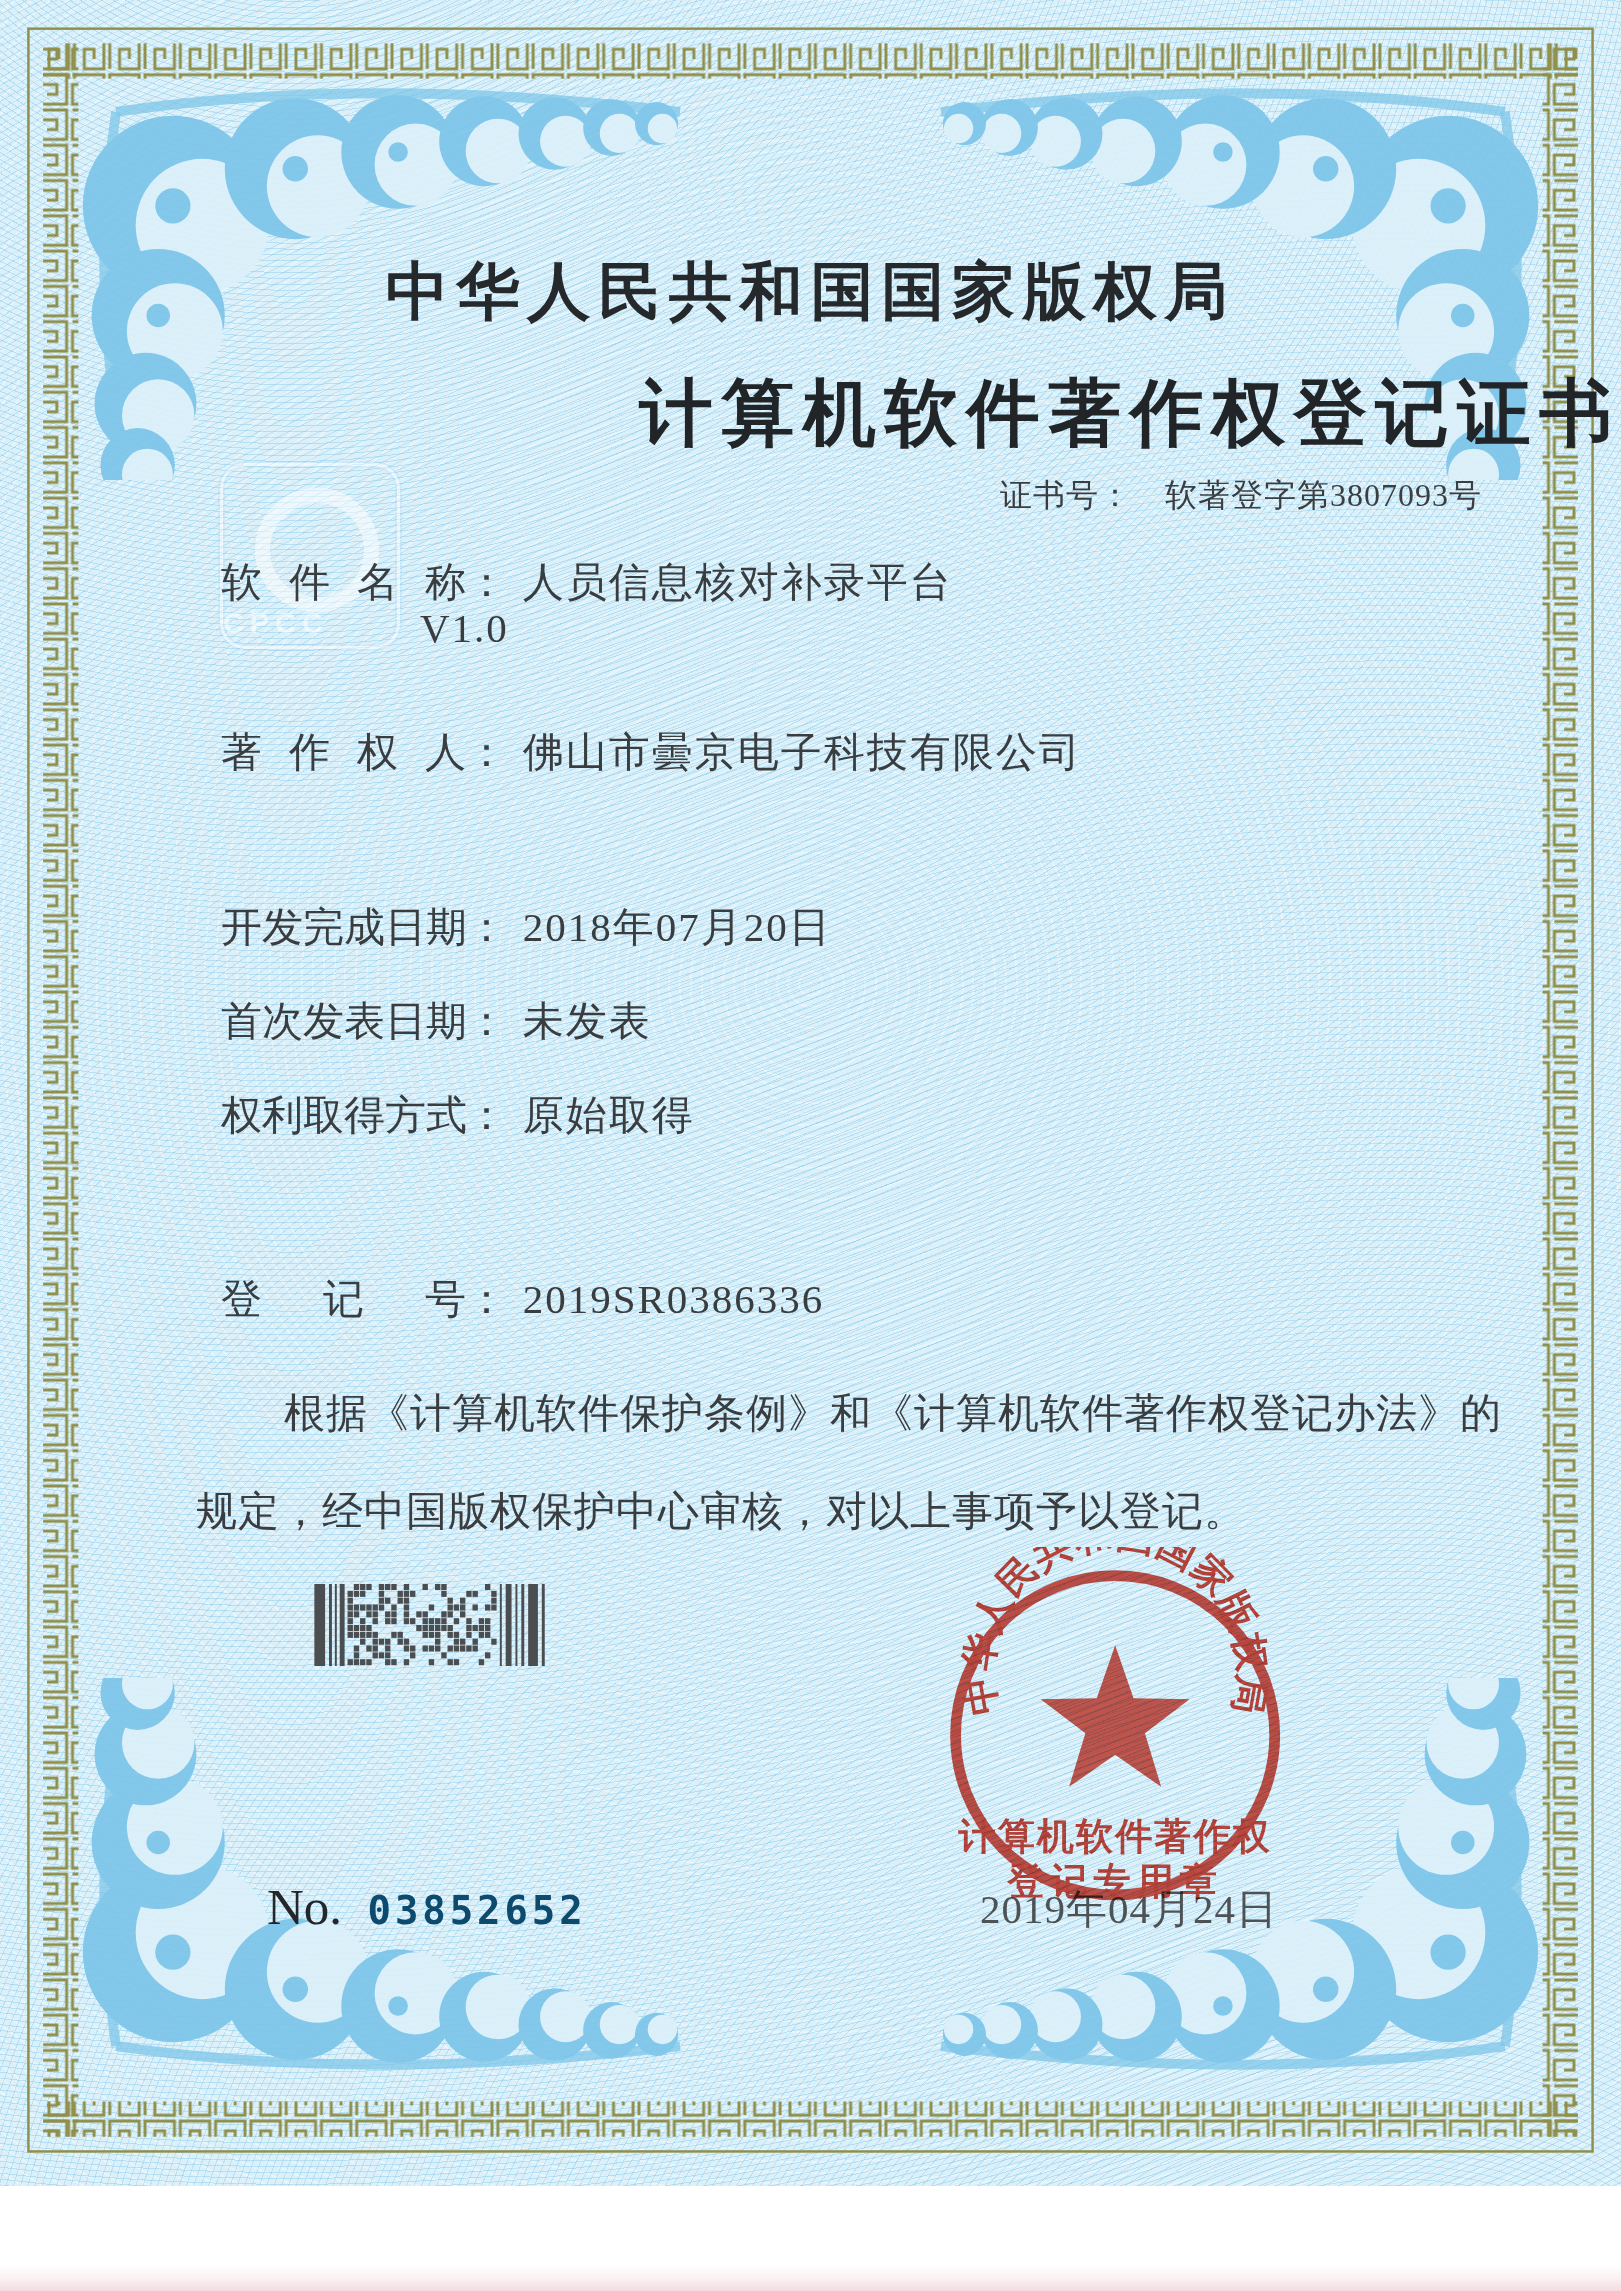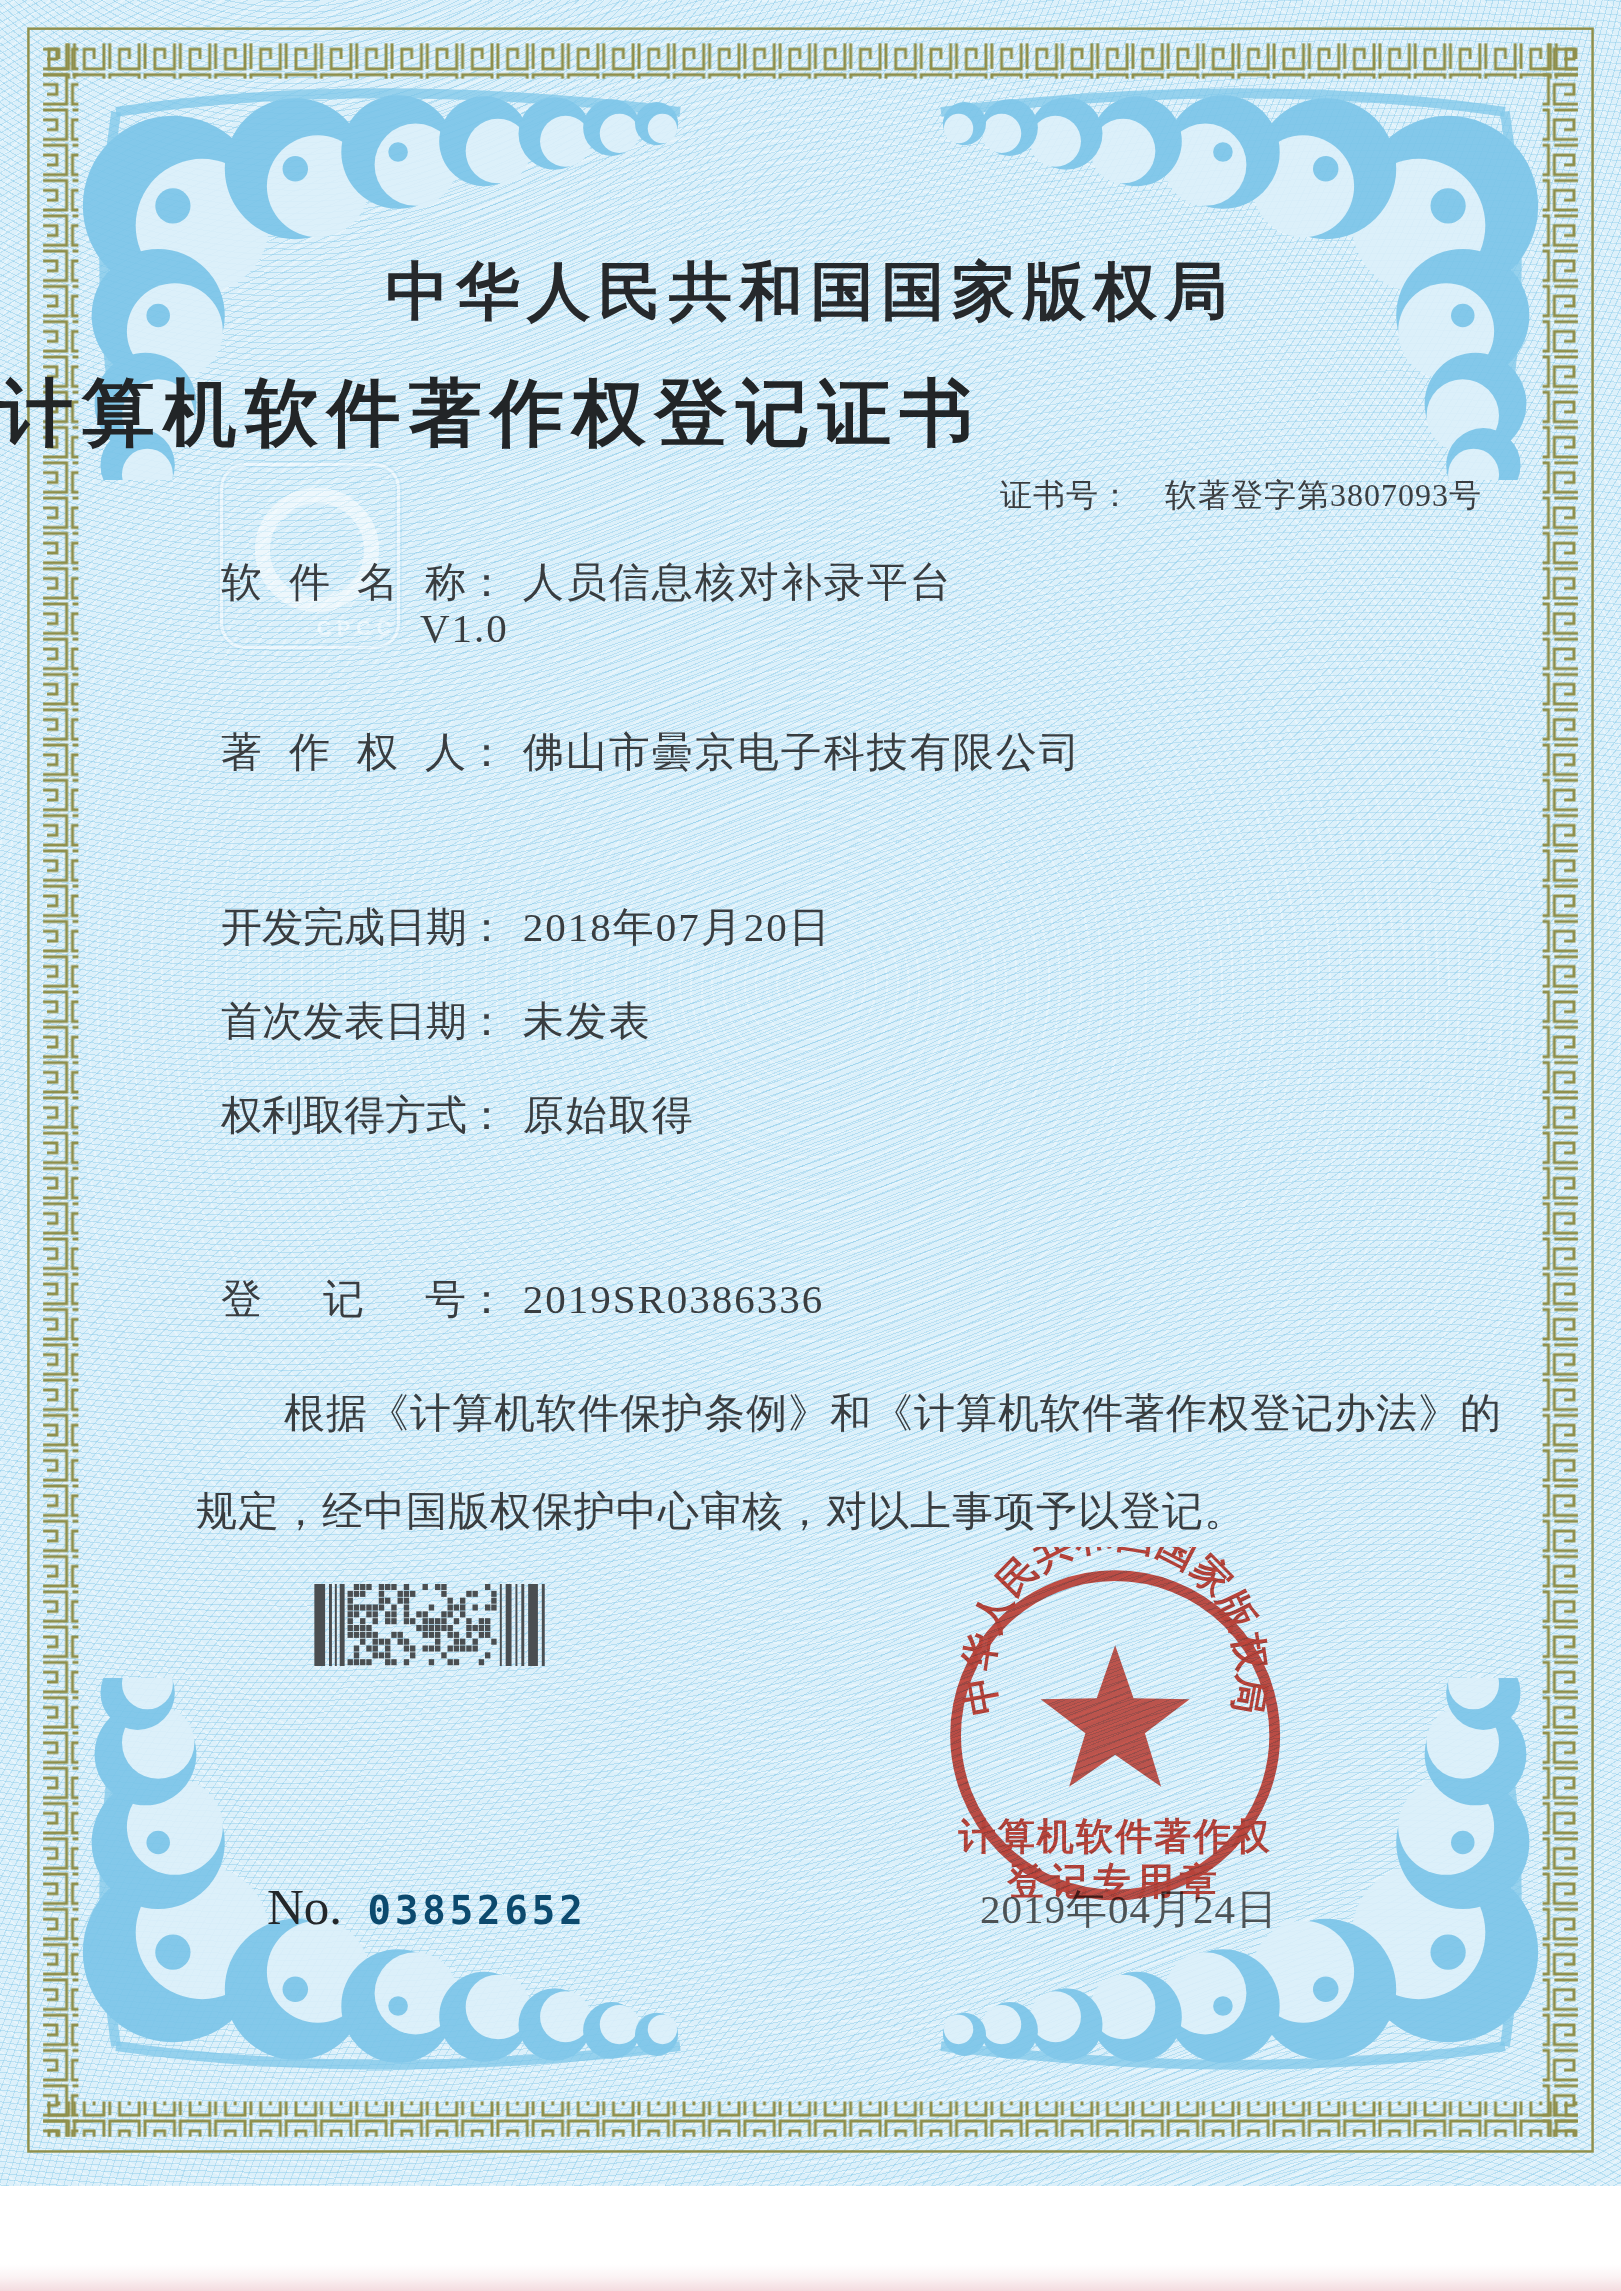--- a/index.html
+++ b/index.html
@@ -15,21 +15,21 @@
       #dcf0fa;
   }
   .abs{position:absolute;}
   
   .authority{
     left:0;top:249px;width:1621px;text-align:center;
     font-family:"Liberation Sans", sans-serif;font-weight:bold;
     font-size:63px;letter-spacing:7.8px;color:#26292c;
   }
   .cert-title{
-    left:0;top:365px;width:1621px;text-align:left;
+    left:0;top:365px;width:1621px;text-align:right;
     font-family:"Liberation Sans", sans-serif;font-weight:bold;
     font-size:73px;letter-spacing:8.8px;color:#222527;
   }
   .certno{left:1000px;top:474px;font-size:32px;color:#3b3e41;letter-spacing:1px;}
   .certno .v{margin-left:33px;}
   
   .frow{left:221px;font-size:41px;color:#393d40;white-space:nowrap;}
   .flabel{display:inline-block;width:245px;text-align:justify;text-align-last:justify;}
   .fcolon{display:inline-block;}
   .fvalue{margin-left:15.7px;letter-spacing:2px;}
@@ -43,22 +43,22 @@
     left:220px;top:463px;width:174px;height:180px;border-radius:25.5px;
     border:3.9px solid rgba(255,255,255,.85);
     box-shadow:0 0 0 2px rgba(150,206,235,.35), inset 0 0 0 2px rgba(150,206,235,.30);
     opacity:.55;
   }
   .watermark .cring{
     position:absolute;left:32px;top:21.6px;width:94px;height:94px;border-radius:50%;
     border:15.7px solid rgba(255,255,255,.9);
   }
   .watermark .wmtext{
-    position:absolute;left:0;bottom:5.9px;width:100%;text-align:right;
-    font-family:"Liberation Sans", sans-serif;font-weight:bold;font-size:20px;
+    position:absolute;left:0;bottom:5.9px;width:100%;text-align:left;
+    font-family:"Liberation Sans", sans-serif;font-weight:bold;font-size:29px;
     letter-spacing:5.9px;color:rgba(255,255,255,.95);
   }
   
   .serial{left:267px;top:1878px;white-space:nowrap;}
   .serial .nolabel{font-size:51px;color:#24272a;font-family:Liberation Serif, serif;text-align:right;}
   .serial .noval{font-size:39px;letter-spacing:3.9px;margin-left:25.5px;font-family:"DejaVu Sans Mono", monospace;}
   
   .sealdate{left:980px;top:1882px;font-size:41px;color:rgba(58,60,62,.88);letter-spacing:1px;}
   .sealsvg{left:936px;top:1547px;mix-blend-mode:multiply;opacity:.94;}
   .bordersvg{left:0;top:0;}

